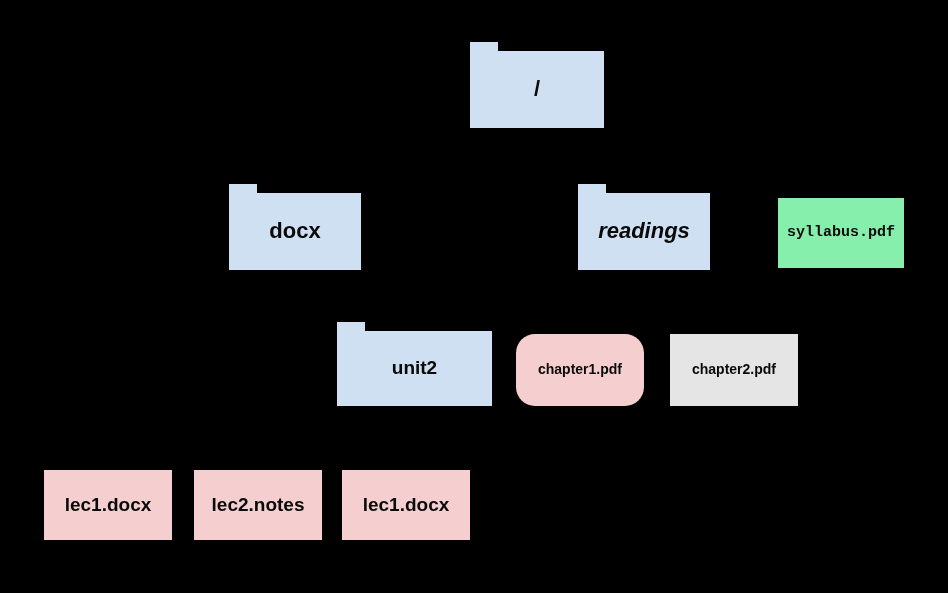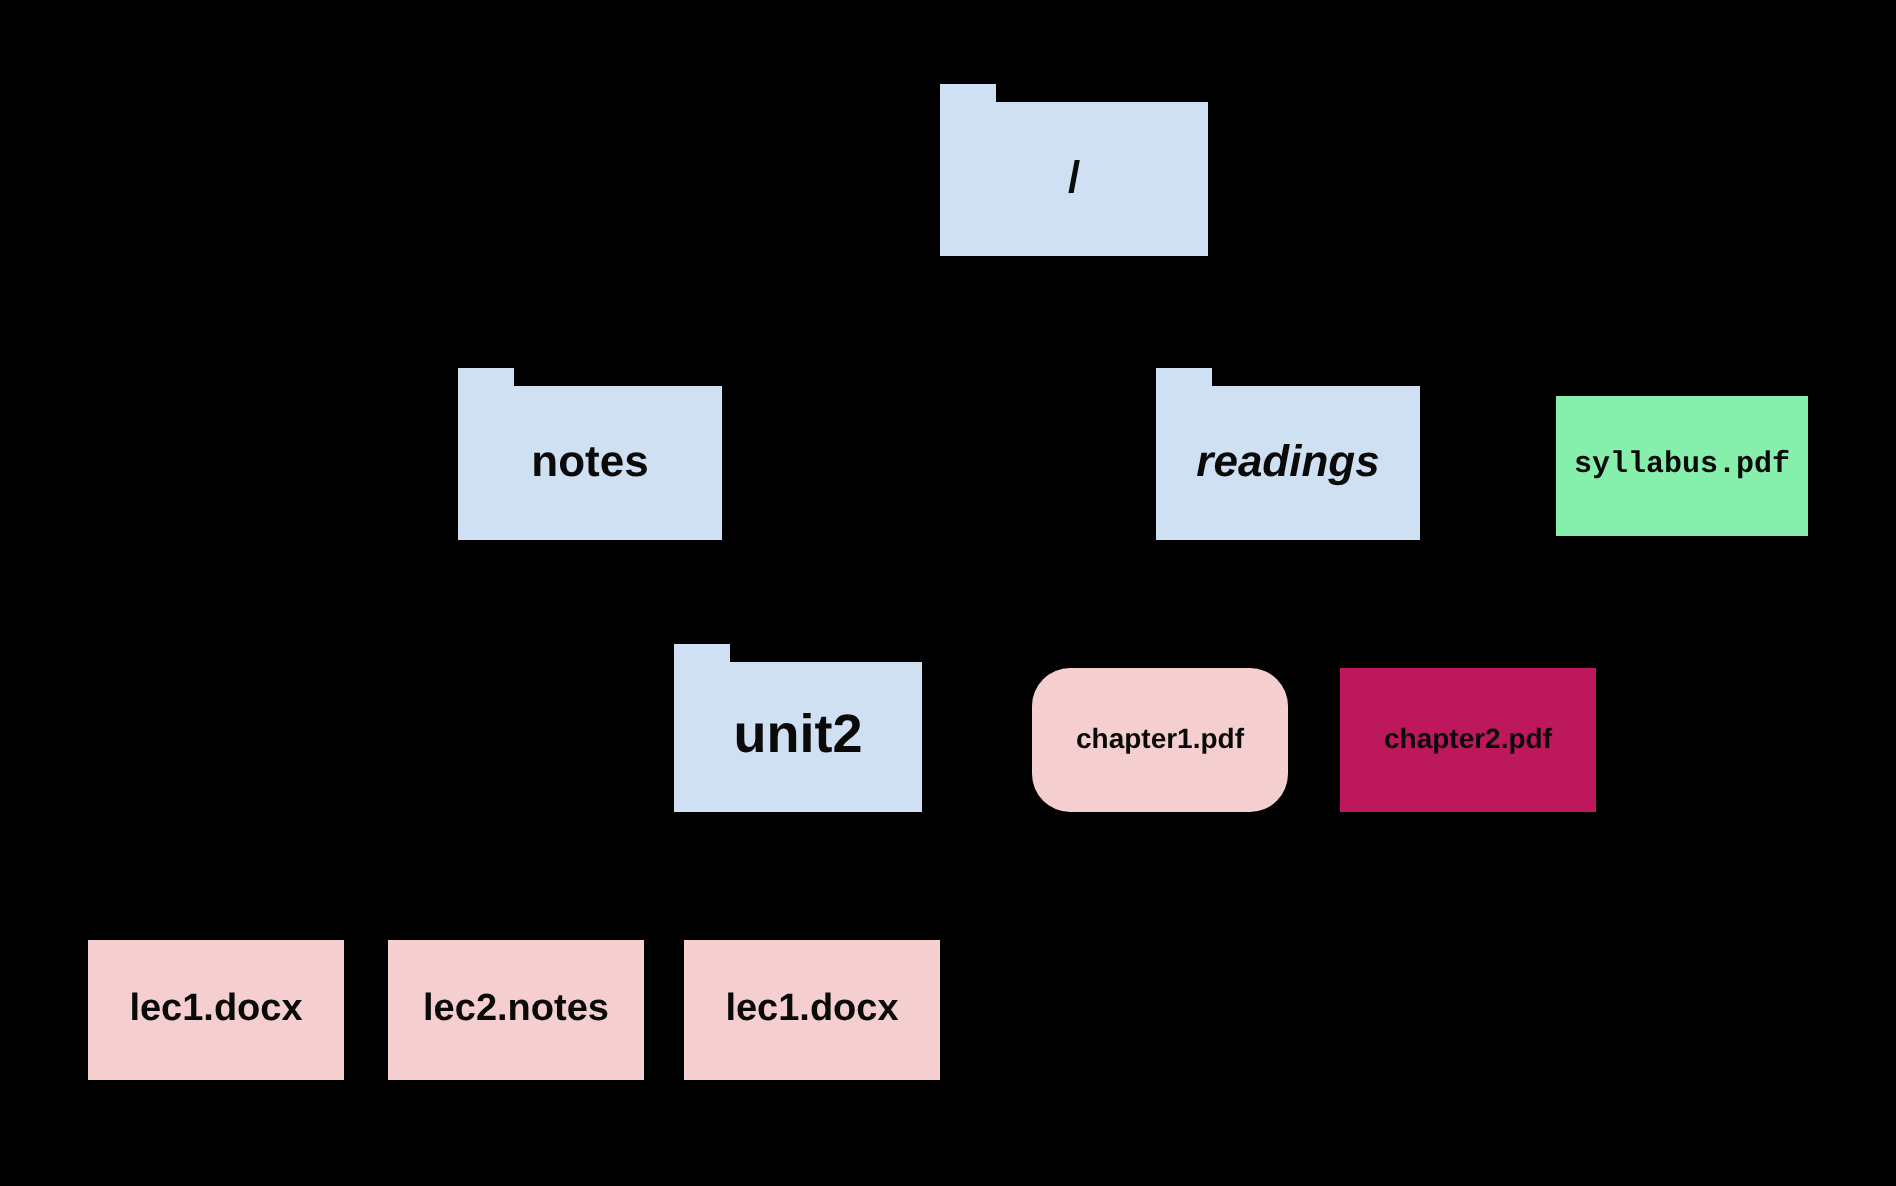--- a/index.html
+++ b/index.html
@@ -64,37 +64,37 @@
 </head>
 <body>
 
 <div id="canvas" style="width: 948px; height: 593px; background: rgb(0, 0, 0);">
     <div class="node folder" style="left: 470px; top: 42px; width: 134px; height: 86px; font-size: 22px; color: rgb(10, 10, 10);">
       <div class="folder-shape" style="background: rgb(207, 224, 242);"></div>
       <span class="node-label">/</span>
     </div>
     <div class="node folder" style="left: 229px; top: 184px; width: 132px; height: 86px; font-size: 22px; color: rgb(10, 10, 10);">
       <div class="folder-shape" style="background: rgb(207, 224, 242);"></div>
-      <span class="node-label">notes</span>
+      <span class="node-label">docx</span>
     </div>
     <div class="node folder" style="left: 578px; top: 184px; width: 132px; height: 86px; font-size: 22px; color: rgb(10, 10, 10); font-style: italic;">
       <div class="folder-shape" style="background: rgb(207, 224, 242);"></div>
       <span class="node-label">readings</span>
     </div>
     <div class="node file" style="left: 778px; top: 198px; width: 126px; height: 70px; font-size: 15px; color: rgb(10, 10, 10); background: #86efac; font-family: Liberation Mono, monospace;">
       <span class="node-label">syllabus.pdf</span>
     </div>
-    <div class="node folder" style="left: 337px; top: 322px; width: 124px; height: 84px; font-size: 27px; color: rgb(10, 10, 10);">
+    <div class="node folder" style="left: 337px; top: 322px; width: 155px; height: 84px; font-size: 19px; color: rgb(10, 10, 10);">
       <div class="folder-shape" style="background: rgb(207, 224, 242);"></div>
       <span class="node-label">unit2</span>
     </div>
     <div class="node file" style="left: 516px; top: 334px; width: 128px; height: 72px; font-size: 14px; color: rgb(10, 10, 10); background: rgb(245, 207, 207); border-radius: 19px;">
       <span class="node-label">chapter1.pdf</span>
     </div>
-    <div class="node file" style="left: 670px; top: 334px; width: 128px; height: 72px; font-size: 14px; color: rgb(10, 10, 10); background: #be185d;">
+    <div class="node file" style="left: 670px; top: 334px; width: 128px; height: 72px; font-size: 14px; color: rgb(10, 10, 10); background: #e5e5e5;">
       <span class="node-label">chapter2.pdf</span>
     </div>
     <div class="node file" style="left: 44px; top: 470px; width: 128px; height: 70px; font-size: 19px; color: rgb(10, 10, 10); background: rgb(245, 207, 207);">
       <span class="node-label">lec1.docx</span>
     </div>
     <div class="node file" style="left: 194px; top: 470px; width: 128px; height: 70px; font-size: 19px; color: rgb(10, 10, 10); background: rgb(245, 207, 207);">
       <span class="node-label">lec2.notes</span>
     </div>
     <div class="node file" style="left: 342px; top: 470px; width: 128px; height: 70px; font-size: 19px; color: rgb(10, 10, 10); background: rgb(245, 207, 207);">
       <span class="node-label">lec1.docx</span>

